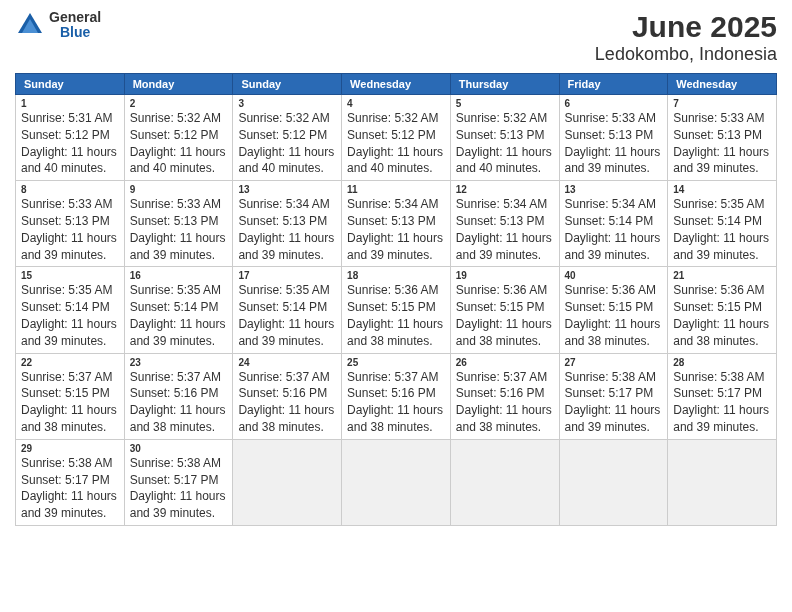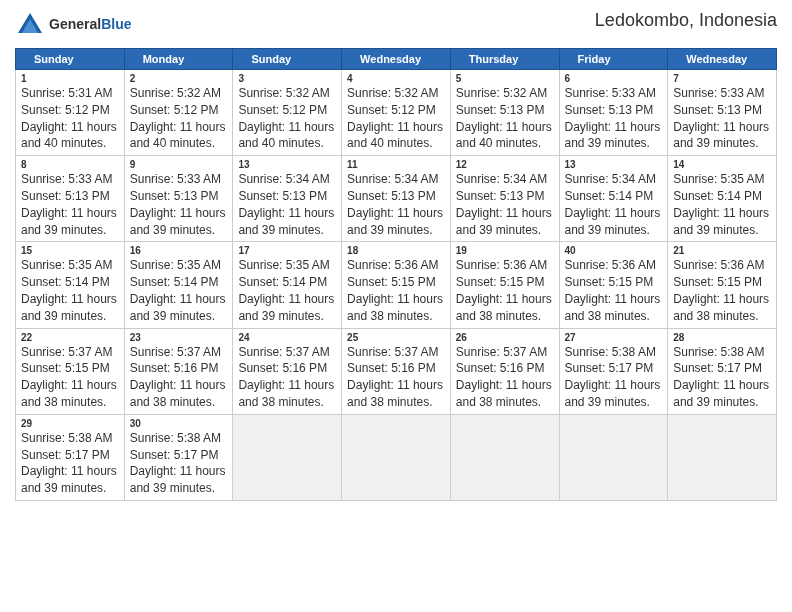--- a/index.html
+++ b/index.html
@@ -20,21 +20,21 @@
       justify-content: space-between;
       align-items: flex-start;
       margin-bottom: 8px;
     }
     .logo {
       display: flex;
       align-items: center;
     }
     .logo-text {
       display: flex;
-      flex-direction: row;
+      flex-direction: column;
       font-size: 14px;
       font-weight: bold;
       line-height: 1.1;
     }
     .logo-general { color: #333; }
     .logo-blue { color: #1a5fa8; text-align: center; }
     .logo-icon {
       width: 30px;
       height: 30px;
       margin-right: 4px;
@@ -56,21 +56,21 @@
     }
     .calendar {
       width: 100%;
       border-collapse: collapse;
     }
     .calendar th {
       background-color: #2a6ab5;
       color: #fff;
       font-size: 11px;
       font-weight: bold;
-      padding: 4px 18px;
+      padding: 4px 8px;
       text-align: left;
       border: 1px solid #1e5090;
     }
     .calendar td {
       border: 1px solid #ccc;
       vertical-align: top;
       padding: 3px 5px;
       font-size: 8.5px;
       color: #333;
       width: calc(100% / 7);
@@ -109,20 +109,21 @@
           <polygon points="14,2 26,22 2,22" fill="#1a5fa8"></polygon>
           <polygon points="14,8 22,22 6,22" fill="#4a8fd4"></polygon>
         </svg>
       </div>
       <div class="logo-text">
         <span class="logo-general">General</span>
         <span class="logo-blue">Blue</span>
       </div>
     </div>
     <div class="title-block">
+      <div class="month-title">June 2025</div>
       <div class="location">Ledokombo, Indonesia</div>
     </div>
   </div>
 
   <table class="calendar">
     <thead>
       <tr>
         <th>Sunday</th>
         <th>Monday</th>
         <th>Sunday</th>

